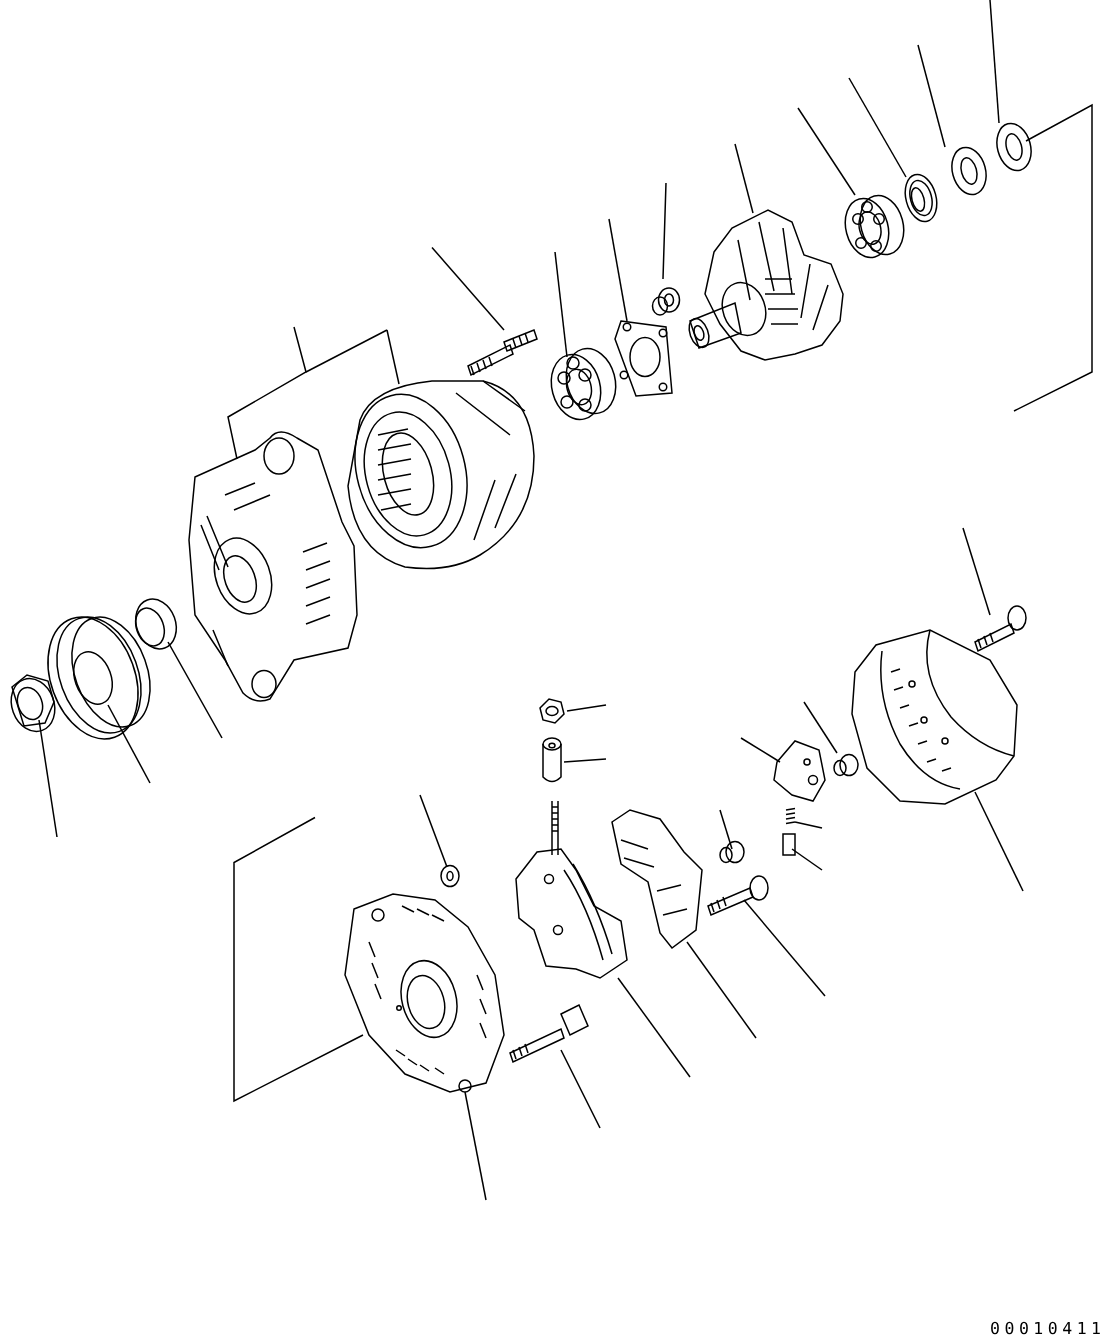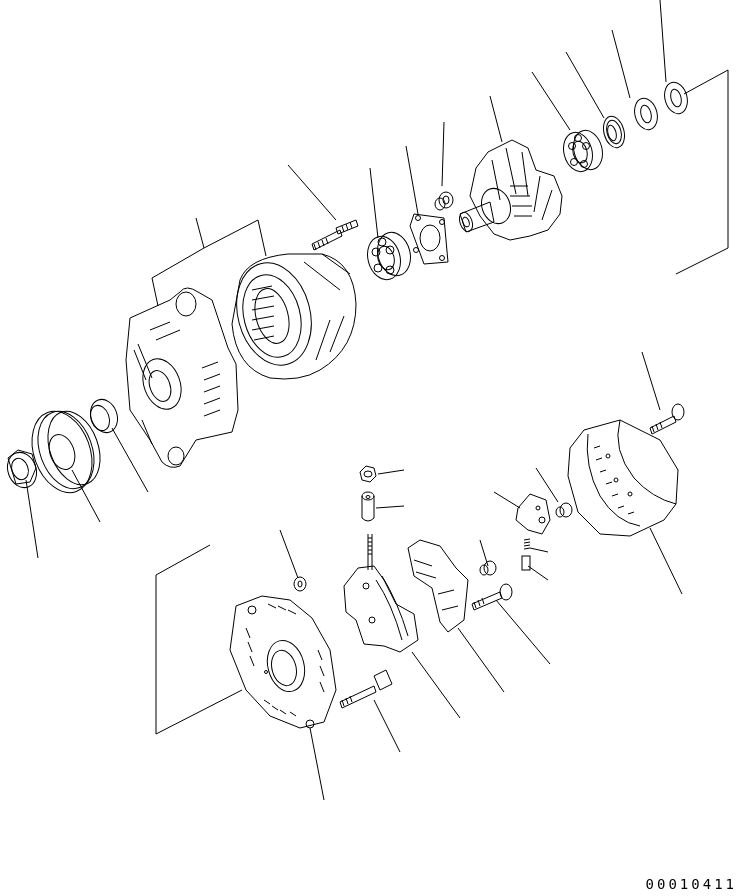--- a/index.html
+++ b/index.html
@@ -1,19 +1,19 @@
 <!DOCTYPE html>
 <html><head>
 <meta charset="utf-8">
 <style>
   html, body { margin: 0; padding: 0; background: #ffffff; }
   body { width: 739px; height: 896px; position: relative; overflow: hidden; font-family: "DejaVu Sans Mono", monospace; }
   #diagram { position: absolute; left: 0; top: 0; width: 739px; height: 896px; }
   #diagram * { fill: none; stroke: #000; stroke-width: 1; }
-  .fig-id { position: absolute; right: 2px; bottom: 4px; font-size: 14px; letter-spacing: 3px; color: #000; }
+  .fig-id { position: absolute; right: 2px; bottom: 4px; font-size: 11px; letter-spacing: 3px; color: #000; }
 </style>
 </head>
 <body>
 
 <svg id="diagram" viewBox="0 0 739 896" xmlns="http://www.w3.org/2000/svg">
 
   <g>
     <line x1="38" y1="558" x2="26" y2="480"></line>
     <line x1="100" y1="522" x2="72" y2="470"></line>
     <line x1="148" y1="492" x2="112" y2="428"></line>

